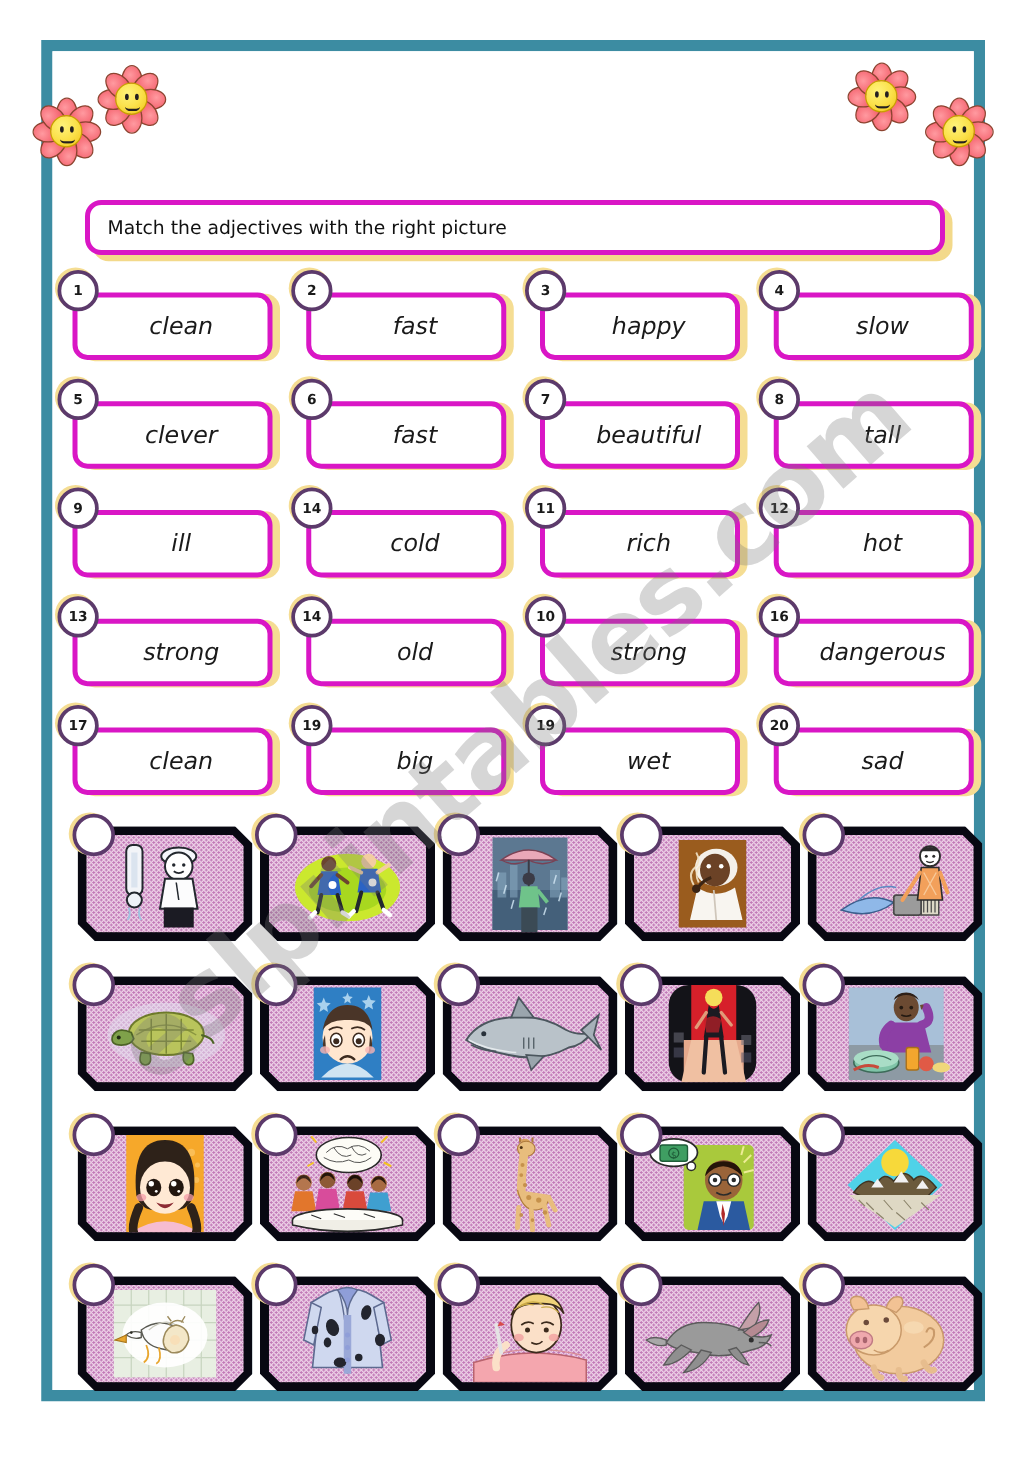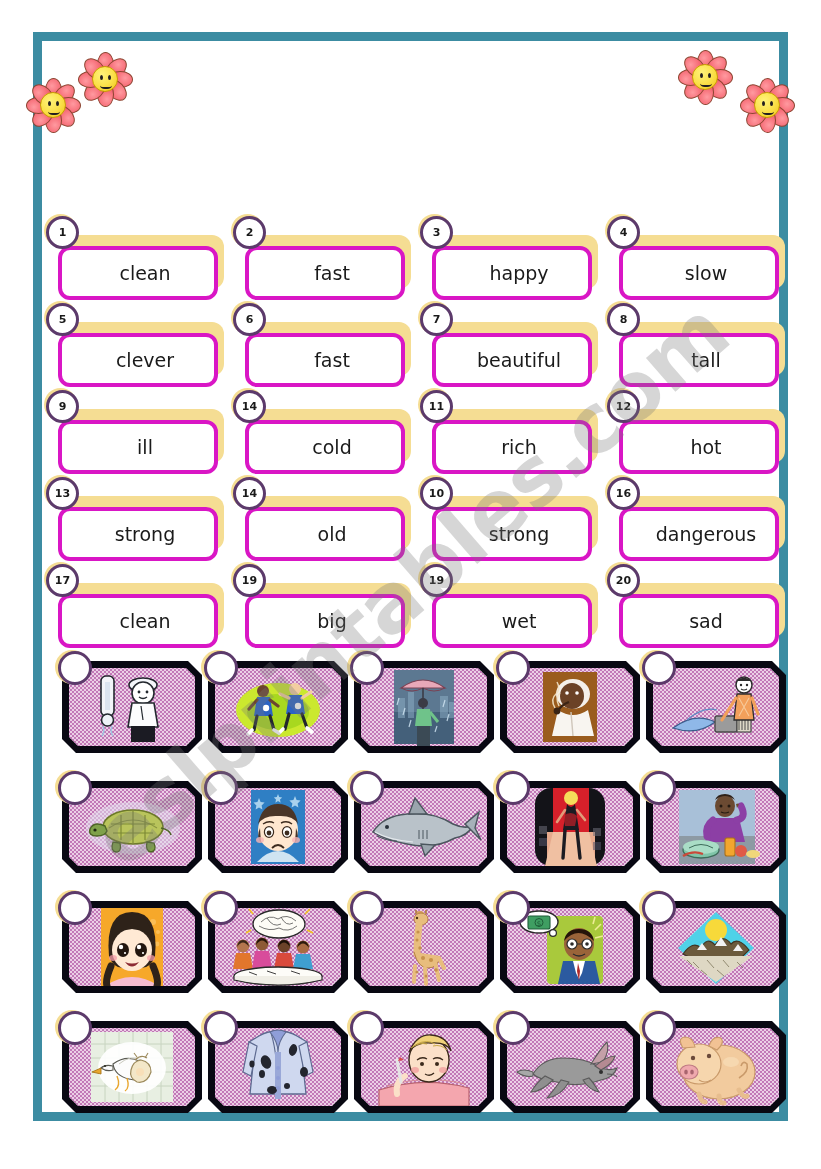--- a/index.html
+++ b/index.html
@@ -96,24 +96,24 @@
   }
   .word-row{position:relative;height:87px;}
   .word-cell{
     position:absolute;top:8px;width:160px;height:56px;
   }
   .word-shadow{
     position:absolute;left:6px;top:5px;width:160px;height:54px;
     background:#f5dd93;border-radius:12px;
   }
   .word-box{
-    position:absolute;left:0;top:16px;width:160px;height:54px;
+    position:absolute;left:0;top:4px;width:160px;height:54px;
     background:#ffffff;border:4px solid #d916c5;border-radius:12px;
     box-sizing:border-box;
-    display:flex;align-items:center;justify-content:center;
+    display:flex;align-items:center;justify-content:center;font-style:italic;
   }
   .word-label{
     font-size:19px;color:#1a1a1a;
     font-family:"DejaVu Sans", sans-serif;
     line-height:1;
     padding-left:14px;
     white-space:nowrap;
   }
   .word-num{
     position:absolute;left:-12px;top:-14px;
@@ -245,20 +245,26 @@
       <div class="petal" style="transform:rotate(270deg) translateY(-15px)"></div>
       <div class="petal" style="transform:rotate(315deg) translateY(-15px)"></div>
     </div>
     <div class="center">
         <i class="eye l"></i>
         <i class="eye r"></i>
         <i class="mouth"></i>
       </div>
   </div>
 
+  <div id="instruction-wrap">
+    <div id="instruction-shadow"></div>
+    <div id="instruction-box">
+      <span id="instruction-text">Match the adjectives with the right picture</span>
+    </div>
+  </div>
 
   <div id="word-grid">
       <div class="word-row">
         <div class="word-cell" style="left: 0px;">
           <div class="word-shadow"></div>
           <div class="word-box">
             <span class="word-label">clean</span>
           </div>
           <div class="word-num">1</div>
         </div>

